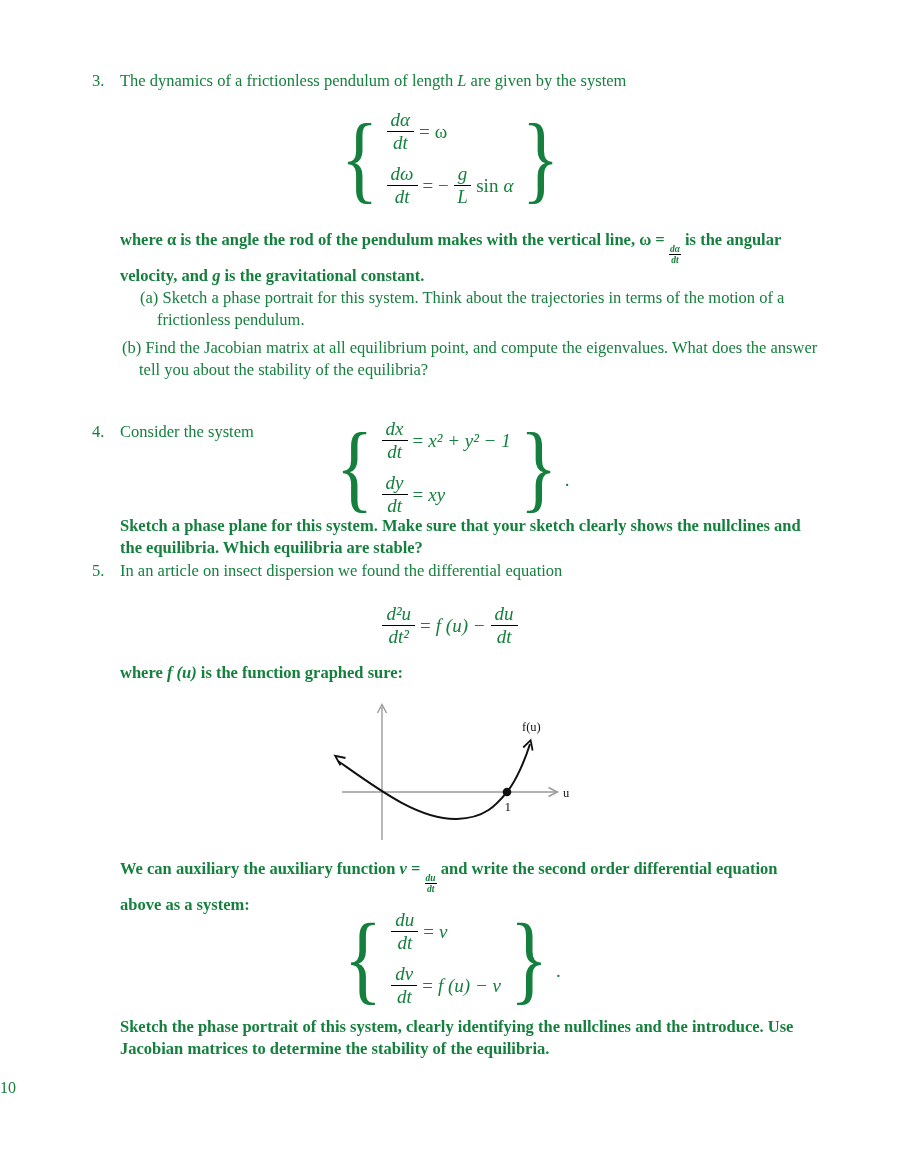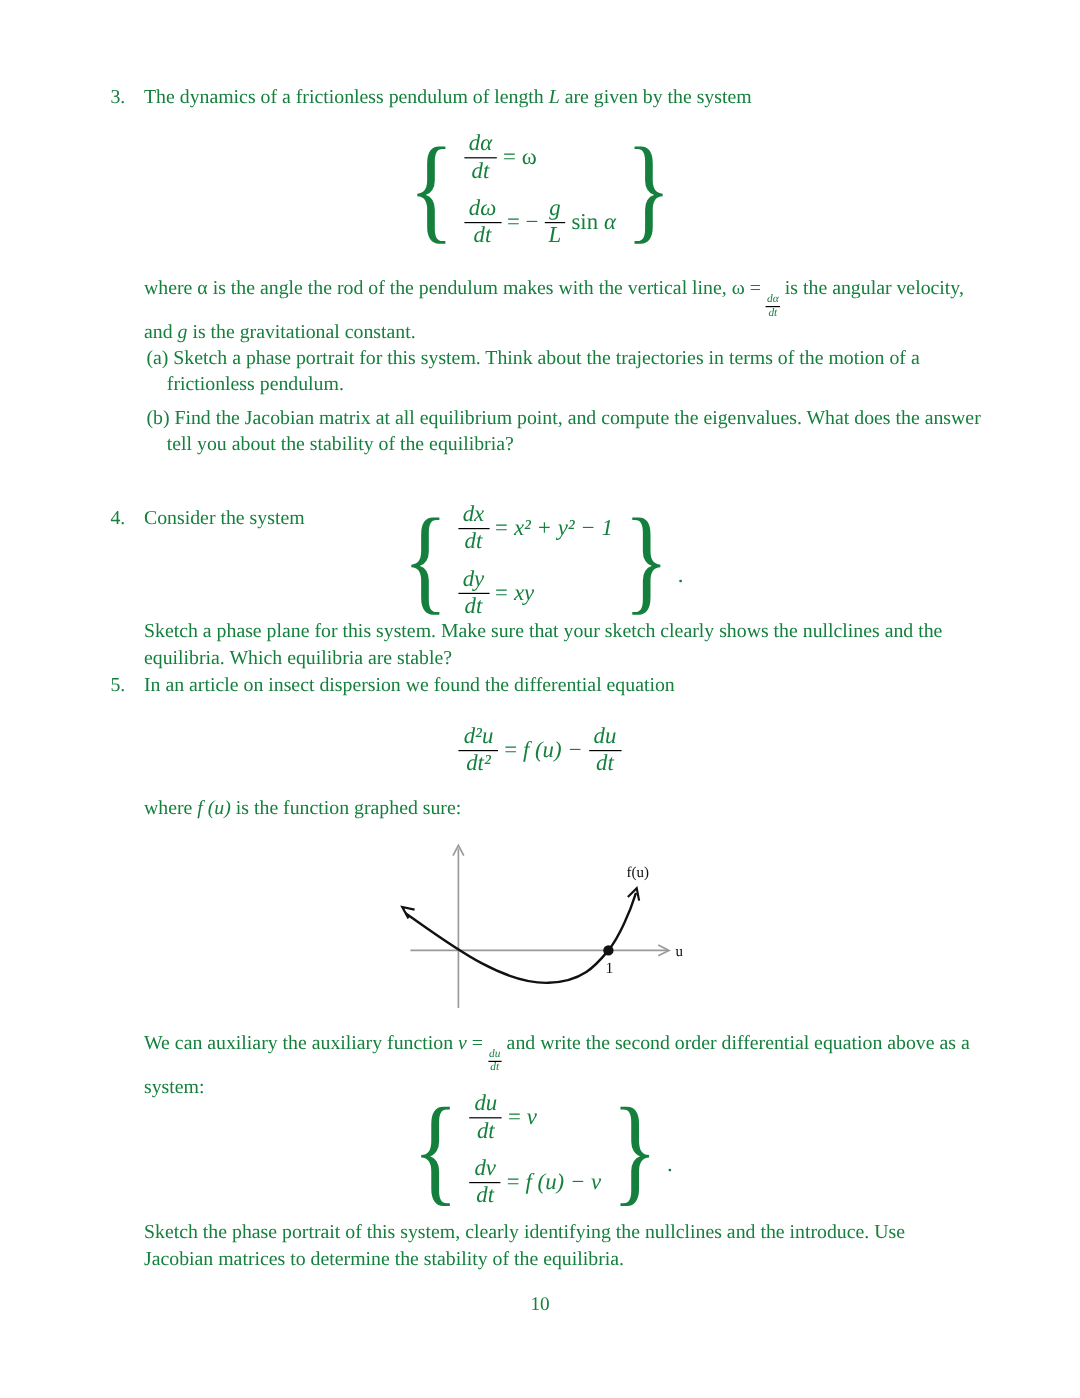--- a/index.html
+++ b/index.html
@@ -3,21 +3,21 @@
 <meta charset="utf-8">
 <style>
   html,body { margin:0; padding:0; background:#ffffff; }
   .page {
     position:relative; width:900px; height:1165px; background:#ffffff;
     font-family:"Liberation Serif", serif; color:#15803d;
     font-size:16.5px; line-height:22px; overflow:hidden;
   }
   .abs { position:absolute; }
   .pnum { display:inline-block; width:28px; }
-  .para { width:694px; }
+  .para { width:694px;font-weight:bold; }
   .subitem { width:692px; padding-left:17px; text-indent:-17px; }
   .it { font-style:italic; }
   .up { font-style:normal; }
 
   
   .eqrow { position:absolute; left:0; width:900px; display:flex; justify-content:center; }
   .sys { display:flex; align-items:center; }
   .syslines { display:flex; flex-direction:column; gap:11px; align-items:flex-start; margin:0 4px; }
   .mline { display:flex; align-items:center; gap:5px; font-size:19px; line-height:20px; }
   .frac { display:inline-flex; flex-direction:column; align-items:center; }
@@ -25,21 +25,21 @@
   .frac .d { display:block; padding-top:1px; }
   .brace { font-size:98px; line-height:93px; font-weight:normal; transform:scaleX(0.8); }
   .brace.small { font-size:100px; line-height:96px; }
   .punct { font-size:19px; align-self:center; transform:translateY(12px); margin-left:3px; }
 
   
   .ifrac { display:inline-flex; flex-direction:column; align-items:center;
            font-size:9.5px; line-height:10px; vertical-align:-7px; font-style:italic; }
   .ifrac .n { border-bottom:0.8px solid #000; padding:0 1px; }
 
-  .pageno { position:absolute; left:0; width:900px; text-align:center; font-size:16px; }
+  .pageno { position:absolute; left:0; width:900px; text-align:left; font-size:16px; }
   svg text { font-family:"Liberation Serif", serif; }
 </style>
 </head>
 <body>
 
 <div class="page">
 
   <div class="abs" style="left:92px; top:70px; width:740px;">
     <span class="pnum">3.</span><span>The dynamics of a frictionless pendulum of length </span><span class="it">L</span><span> are given by the system</span>
   </div>
@@ -74,21 +74,21 @@
     </div>
   </div>
 
   <div class="abs para" style="left:120px; top:229px;">
     <span>where α is the angle the rod of the pendulum makes with the vertical line, ω = </span><span class="ifrac">
         <span class="n">dα</span>
         <span>dt</span>
       </span><span> is the angular velocity, and </span><span class="it">g</span><span> is the gravitational constant.</span>
   </div>
 
-  <div class="abs subitem" style="left:122px; top:287px;">
+  <div class="abs subitem" style="left:140px; top:287px;">
     <span>(a)</span><span> Sketch a phase portrait for this system. Think about the trajectories in terms of the motion of a frictionless pendulum.</span>
   </div>
 
   <div class="abs subitem" style="left:122px; top:337px;">
     <span>(b)</span><span> Find the Jacobian matrix at all equilibrium point, and compute the eigenvalues. What does the answer tell you about the stability of the equilibria?</span>
   </div>
 
   <div class="abs" style="left:92px; top:421px; width:740px;">
     <span class="pnum">4.</span><span>Consider the system</span>
   </div>

